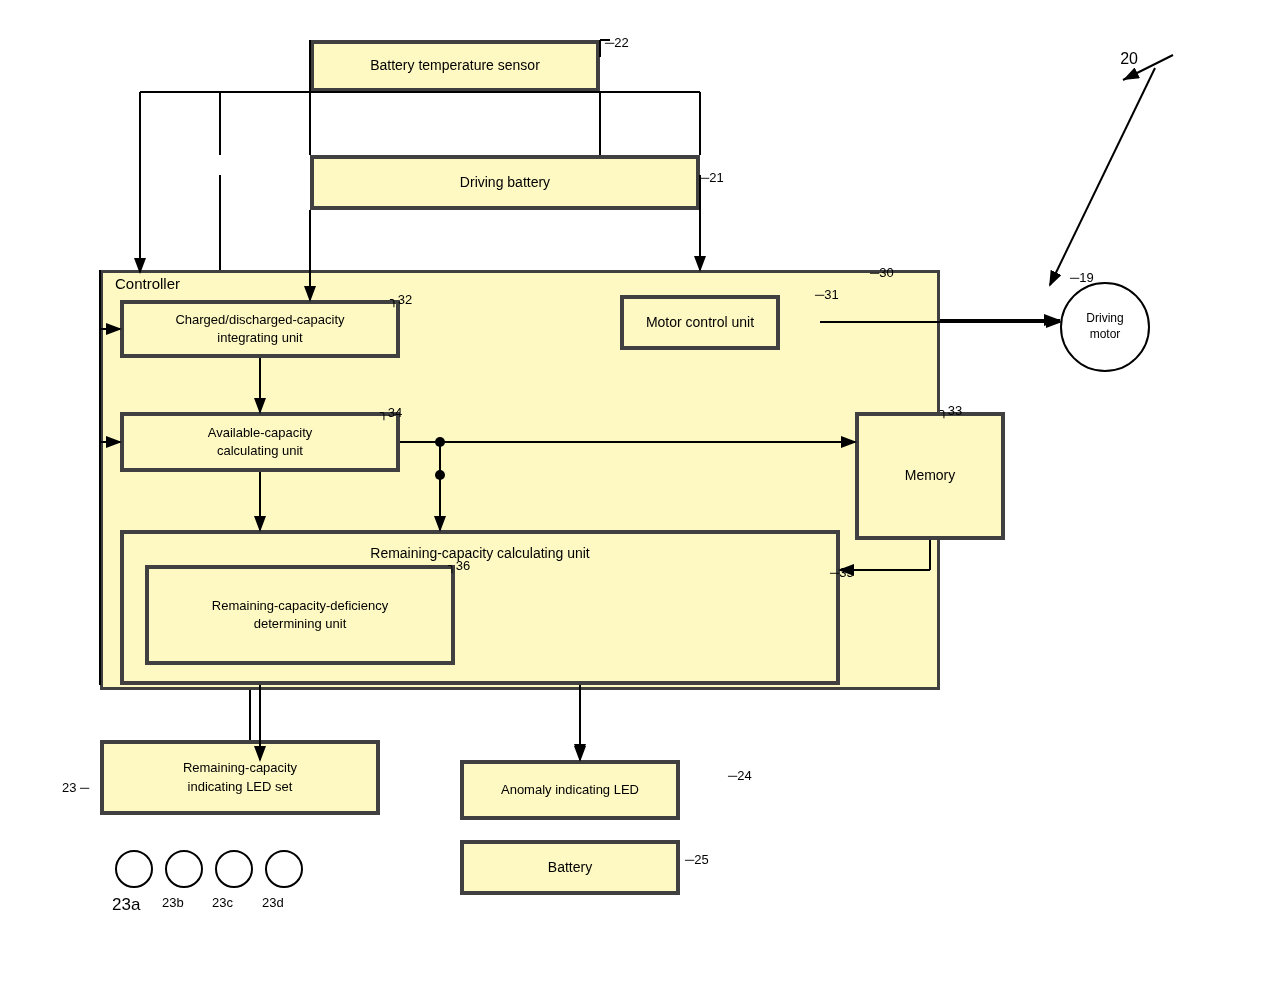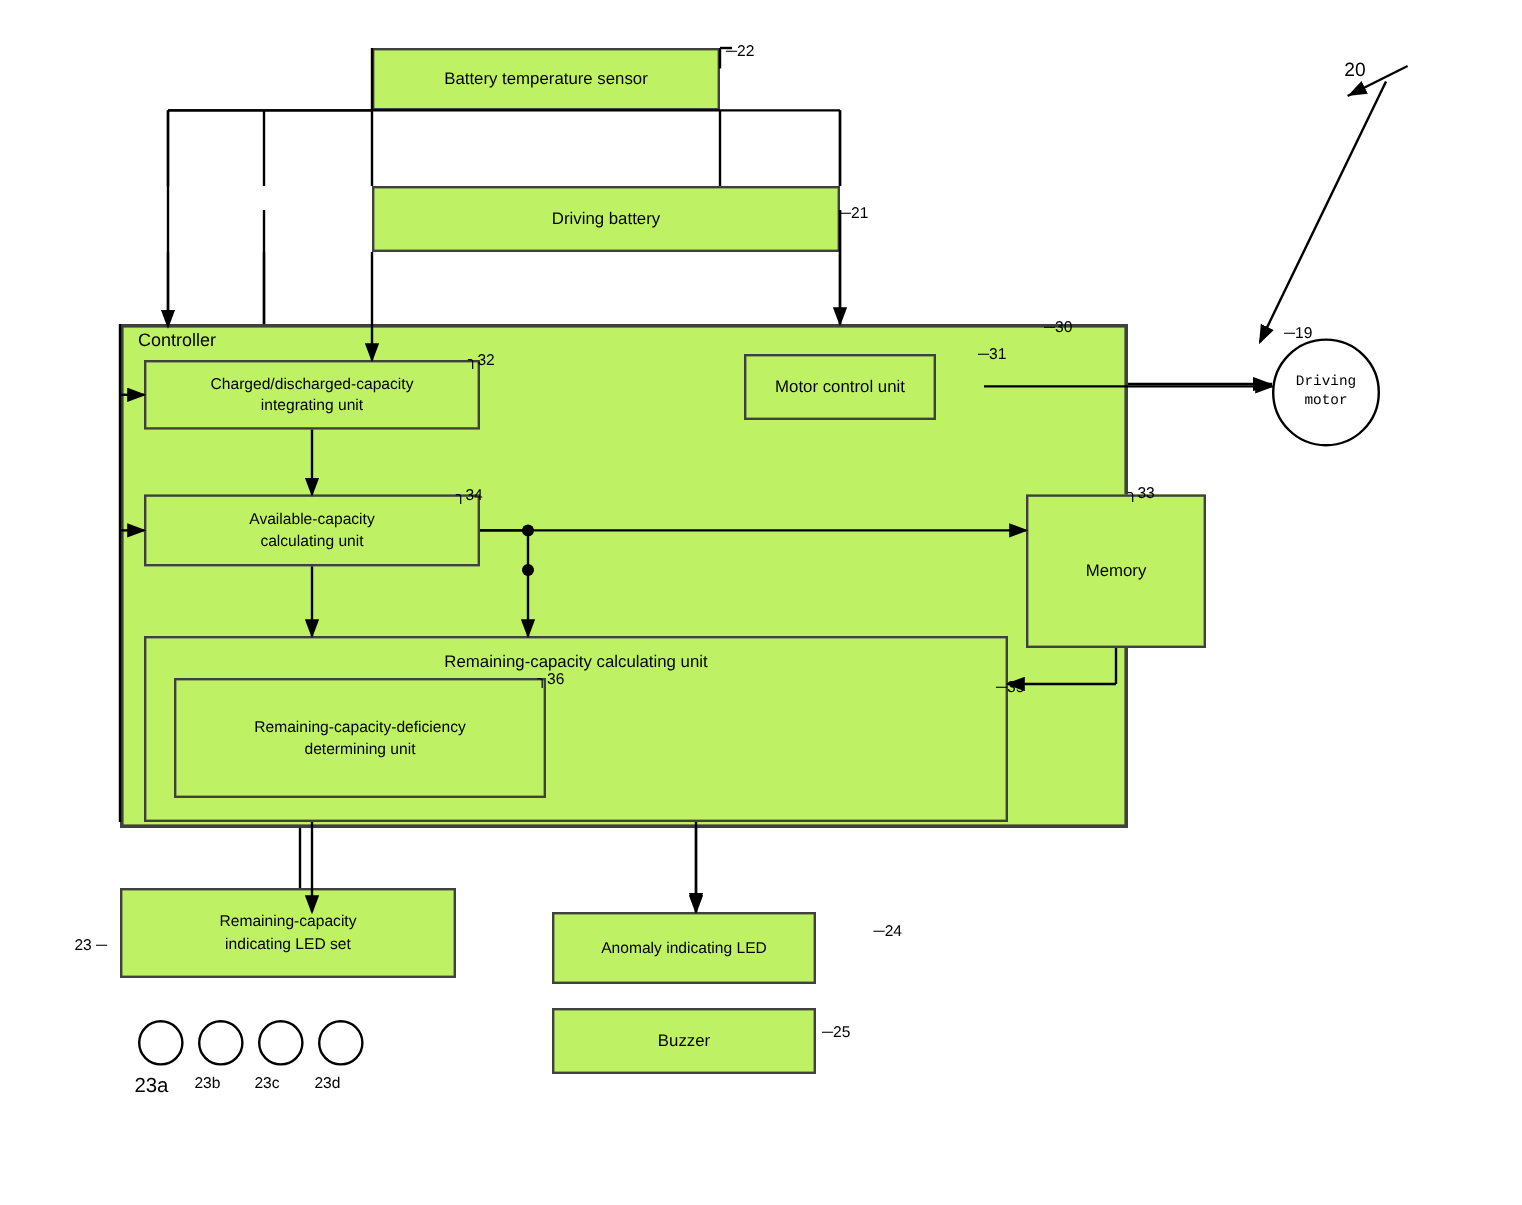--- a/index.html
+++ b/index.html
@@ -13,22 +13,22 @@
     }
     .diagram-container {
       position: relative;
       width: 1268px;
       height: 1004px;
       background: #fff;
     }
     
     .box {
       position: absolute;
-      border: 2px solid #404040;
-      background: #bef264;
+      border: 4px solid #404040;
+      background: #fef9c3;
       display: flex;
       align-items: center;
       justify-content: center;
       text-align: center;
       font-size: 14px;
       line-height: 1.4;
     }
     .box-thick {
       border-width: 3px;
     }
@@ -171,21 +171,21 @@
 
   <div class="label" style="left: 390px; top: 292px; font-size:13px;">╮32</div>
 
   <div class="box" style="left: 620px; top: 295px; width: 160px; height: 55px;">
     <span>Motor control unit</span>
   </div>
 
   <div class="label" style="left: 815px; top: 287px; font-size:13px;">─31</div>
 
   <div class="circle-box" style="left: 1060px; top: 282px; width: 90px; height: 90px;">
-    <span style="font-size:12px;font-family:Liberation Mono, monospace;">Driving<br>motor</span>
+    <span style="font-size:12px;">Driving<br>motor</span>
   </div>
 
   <div class="label" style="left: 1070px; top: 270px; font-size:13px;">─19</div>
 
   <div class="box" style="left: 120px; top: 412px; width: 280px; height: 60px;">
     <span style="font-size:13px;">Available-capacity<br>calculating unit</span>
   </div>
 
   <div class="label" style="left: 380px; top: 405px; font-size:13px;">╮34</div>
 
@@ -224,21 +224,21 @@
   <div class="label" style="left: 262px; top: 895px; font-size:13px;">23d</div>
 
   <div class="box" style="left: 460px; top: 760px; width: 220px; height: 60px;">
     <span style="font-size:13px;">Anomaly indicating
 LED</span>
   </div>
 
   <div class="label" style="left: 685px; top: 768px; font-size:13px;margin-left:43px;">─24</div>
 
   <div class="box" style="left: 460px; top: 840px; width: 220px; height: 55px;">
-    <span>Buzzer</span>
+    <span>Battery</span>
   </div>
 
   <div class="label" style="left: 685px; top: 852px; font-size:13px;">─25</div>
 
   <svg style="position:absolute;top:0;left:0;width:1268px;height:1004px;pointer-events:none;">
     <defs>
       <marker id="arr" markerWidth="8" markerHeight="6" refX="7" refY="3" orient="auto">
         <polygon points="0 0, 8 3, 0 6" fill="#000"></polygon>
       </marker>
       <marker id="arr-left" markerWidth="8" markerHeight="6" refX="1" refY="3" orient="auto-start-reverse">

